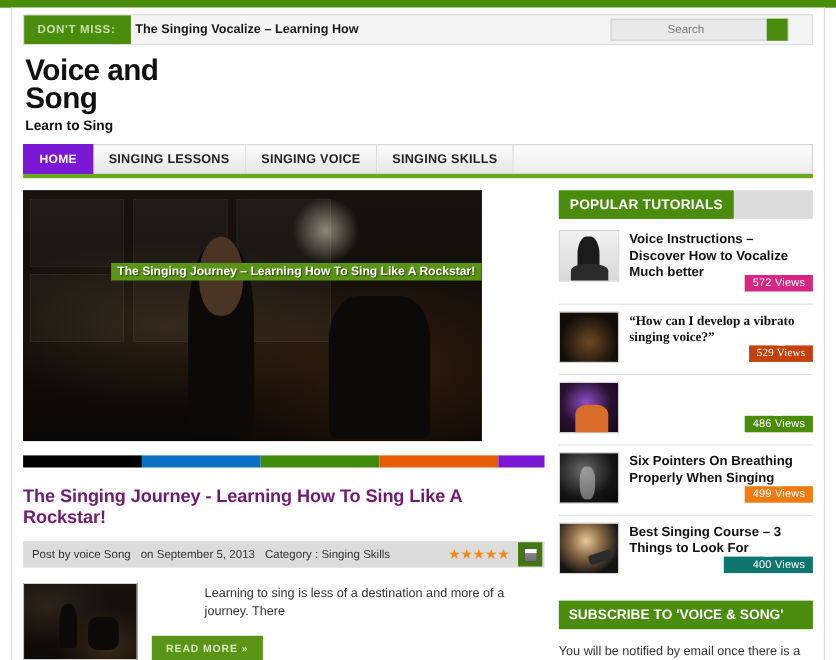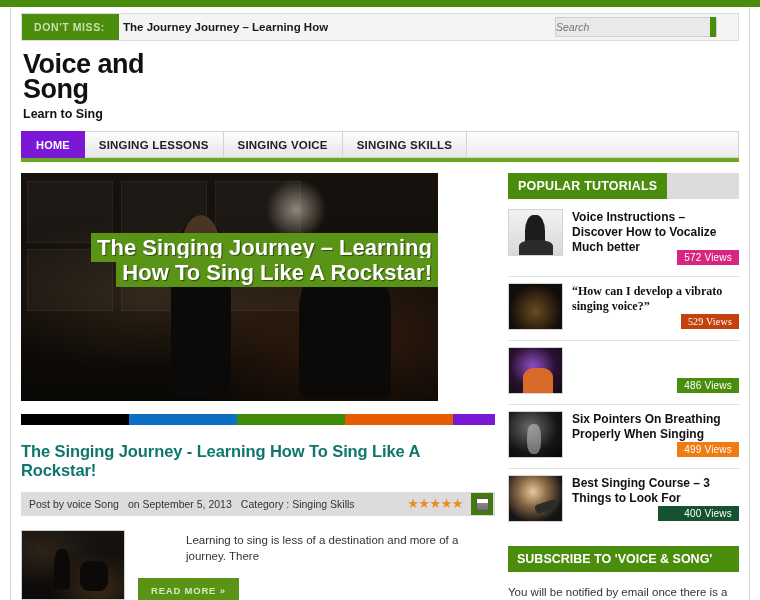--- a/index.html
+++ b/index.html
@@ -61,21 +61,21 @@
     width: 162px; height: 20px;
     background: #e9e9e9;
     border: 1px solid #cfcfcf;
     display: flex; align-items: center;
   }
   .search-input {
     flex: 1; height: 18px;
     background: transparent; border: 0; outline: none;
     font-family: "Liberation Sans", sans-serif;
     font-size: 10.5px; color: #888;
-    text-align: left; padding-right: 17px; font-style: italic;
+    text-align: center; padding-right: 6px;
   }
   .search-btn {
     width: 42px; height: 20px;
     background: #4a8c0c; border: 0; cursor: pointer;
   }
   
   .identity { position: absolute; left: 23px; top: 52px; }
   .site-title {
     font-size: 27px; font-weight: bold; color: #111;
     line-height: 25px; letter-spacing: -.5px;
@@ -148,36 +148,36 @@
     position: absolute; background: #4a3524; border-radius: 50% 50% 45% 45%;
   }
   .hero-caption {
     position: absolute; left: 30px; right: 0; top: 62px;
     text-align: right;
   }
   .hero-caption span {
     display: inline;
     background: #5a9416;
     color: #ffffff;
-    font-size: 22px; font-weight: bold;
+    font-size: 11px; font-weight: bold;
     line-height: 25px;
     padding: 2px 6px;
     box-decoration-break: clone;
     -webkit-box-decoration-break: clone;
     text-shadow: 1px 1px 1px rgba(0,0,0,.5);
   }
   
   .colorbar {
     display: flex; width: 474px; height: 11px; margin-top: 13px;
   }
   .colorbar i { display: block; height: 11px; }
   
   .post-title {
     margin-top: 17px;
-    font-size: 16.5px; font-weight: bold; color: #0f766e;
+    font-size: 16.5px; font-weight: bold; color: #701a75;
     letter-spacing: -.1px;
   }
   .meta {
     margin-top: 12px;
     width: 474px; height: 24px;
     background: #dcdcdc;
     display: flex; align-items: center;
     padding: 0 2px 0 8px;
     font-size: 10.5px; color: #333;
     position: relative;
@@ -288,21 +288,21 @@
 <body>
 
 <div id="page">
 
   <div class="top-strip"></div>
   <div class="frame"></div>
 
   <div class="dontmiss-wrap">
     <div class="dontmiss-tag">DON'T MISS:</div>
     <div class="dontmiss-arrow"></div>
-    <div class="dontmiss-text">The Journey Journey – Learning How</div>
+    <div class="dontmiss-text">The Singing Vocalize – Learning How</div>
     <div class="search-box">
       <input class="search-input" type="text" placeholder="Search" style="">
       <button class="search-btn"></button>
     </div>
   </div>
 
   <div class="identity">
     <div class="site-title">
       <div>Voice and</div>
       <div>Song</div>
@@ -426,21 +426,21 @@
           </span>
         </div>
       </div>
 
       <div class="tut" style="border-bottom:0;">
         <div class="tut-thumb" style="background:radial-gradient(ellipse at 45% 35%,#e8c89a 0%,#8a6a45 35%,#141414 75%);">
           <div style="position:absolute;left:26px;top:26px;width:22px;height:9px;background:#2b2b2b;border-radius:3px;transform:rotate(-18deg);"></div>
         </div>
         <div style="flex:1;position:relative;min-height:50px;">
           <div class="tut-title">Best Singing Course – 3 Things to Look For</div>
-          <span class="views" style="background:#14532d;color:#fff;padding-left:26px;">
+          <span class="views" style="background:#0f766e;color:#fff;padding-left:26px;">
             <span>400 Views</span>
           </span>
         </div>
       </div>
 
     </div>
 
     <div class="subscribe-head">SUBSCRIBE TO 'VOICE &amp; SONG'</div>
     <div class="subscribe-text">You will be notified by email once there is a new post</div>
   </div>

